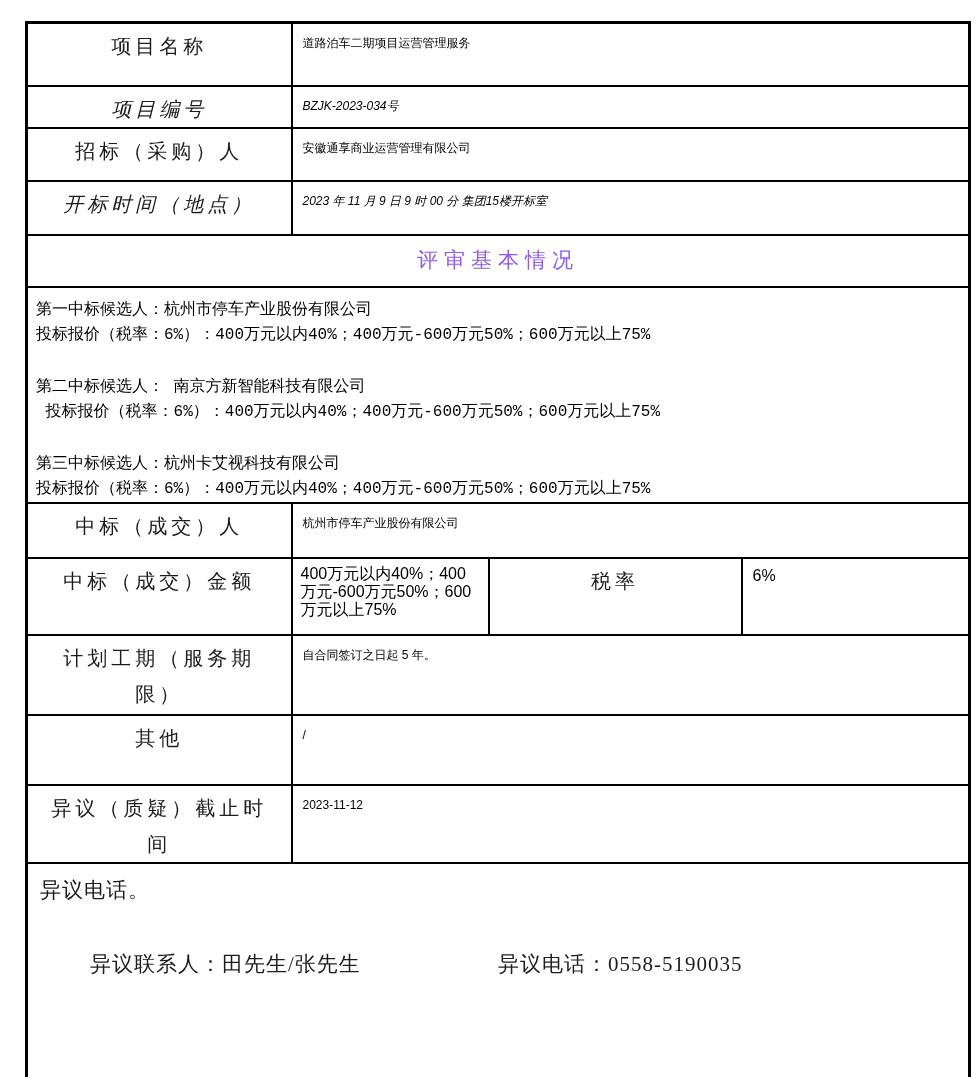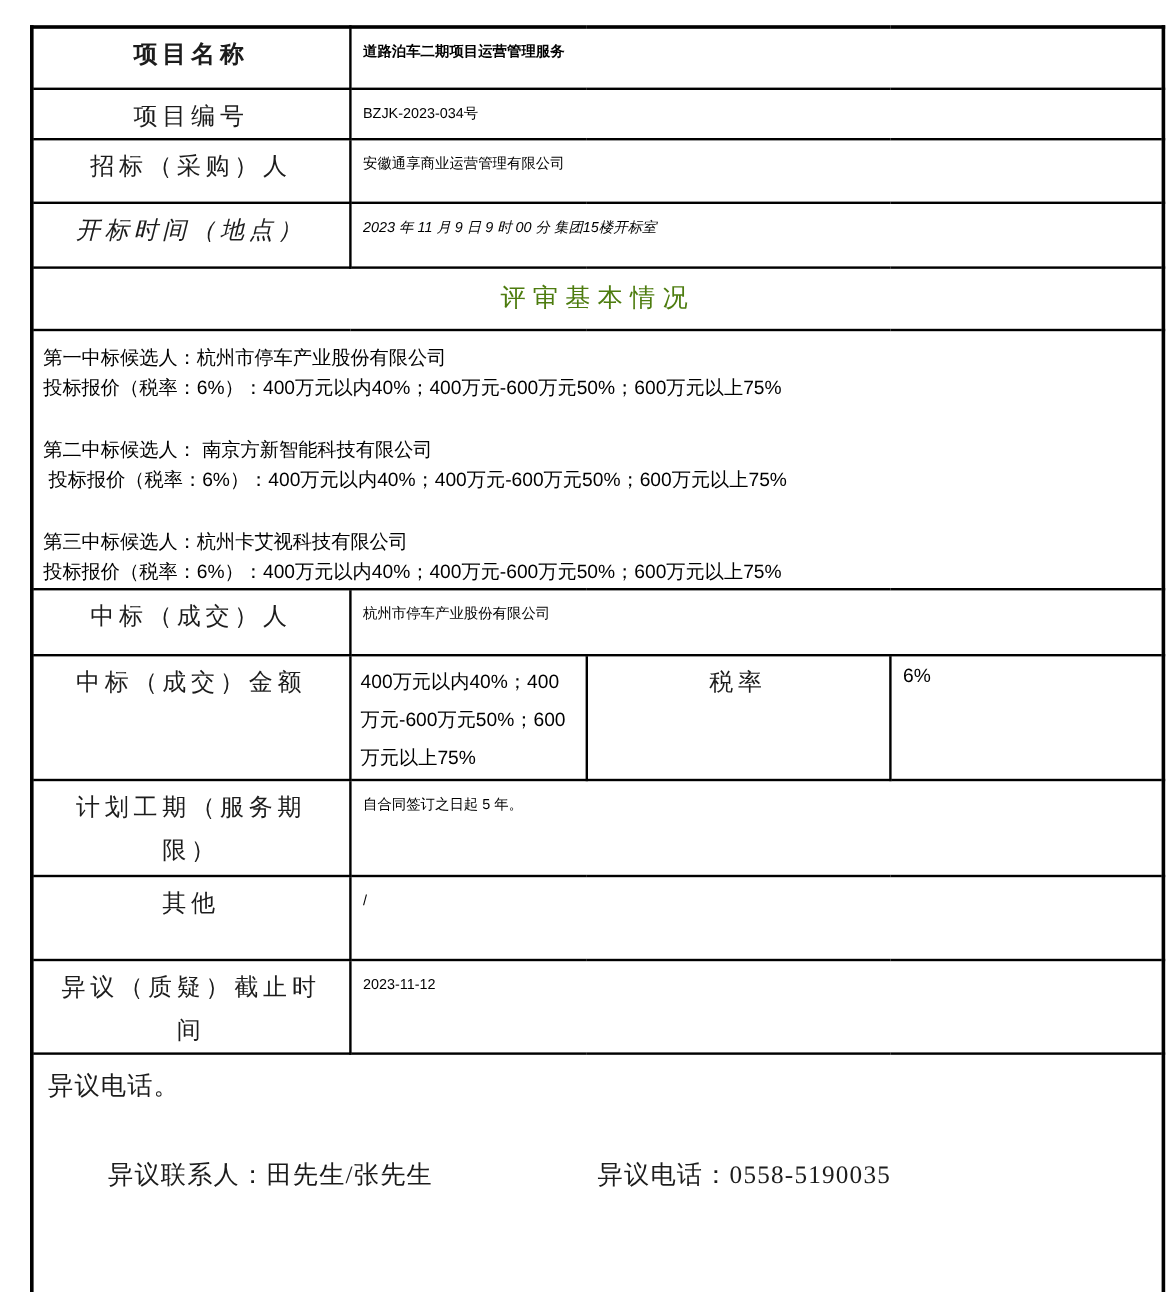--- a/index.html
+++ b/index.html
@@ -42,59 +42,59 @@
     line-height: 22px;
     padding: 8px 10px 0 10px;
     margin-left: 16px;
   }
   td.review-title {
     font-family: "Liberation Serif", serif;
     font-size: 21px;
     letter-spacing: 6px;
     text-align: center;
     padding-top: 10px;
-    color: #4d7c0f;
+    color: #8b5cf6;
   }
   td.review-body {
     font-size: 16px;
     line-height: 25px;
     padding: 10px 12px 0 8px;
   }
   .candidate + .candidate { margin-top: 27px; }
   .review-line { white-space: pre-wrap; }
 
   td.amount-cell {
     font-size: 16px;
-    line-height: 32px;
+    line-height: 18px;
     padding: 6px 11px 0 8px;
     word-break: break-all;
     margin-left: 14px;
   }
   td.tax-value {
     font-size: 16px;
     padding: 8px 10px 0 10px;
   }
   td.footer-cell {
     font-family: "Liberation Serif", serif;
     font-size: 21px;
     line-height: 37px;
     padding: 8px 14px 0 12px;
     letter-spacing: 1px;
     color: #1c1c1c;
   }
   .footer-line { white-space: pre-wrap; }
   .fl-left  { display: inline-block; }
   .w1 { width: 408px; }
 
-  tr.r-info1 { height: 51px; font-weight: bold; }
-  tr.r-info2 { height: 36px; }
+  tr.r-info1 { height: 63px; }
+  tr.r-info2 { height: 36px; font-style: italic; }
   tr.r-info3 { height: 53px; padding-left: 11px; }
   tr.r-info4 { height: 54px; font-style: italic; }
   tr.r-rtitle { height: 52px; }
-  tr.r-rbody { height: 206px; }
+  tr.r-rbody { height: 206px; font-family: Liberation Mono, monospace; }
   tr.r-winner { height: 55px; }
   tr.r-amount { height: 77px; border-radius: 24px; }
   tr.r-period { height: 80px; }
   tr.r-quality { height: 52px; }
   tr.r-other { height: 70px; }
   tr.r-deadline { height: 77px; }
   tr.r-footer { height: 182px; }
 </style>
 </head>
 <body>

